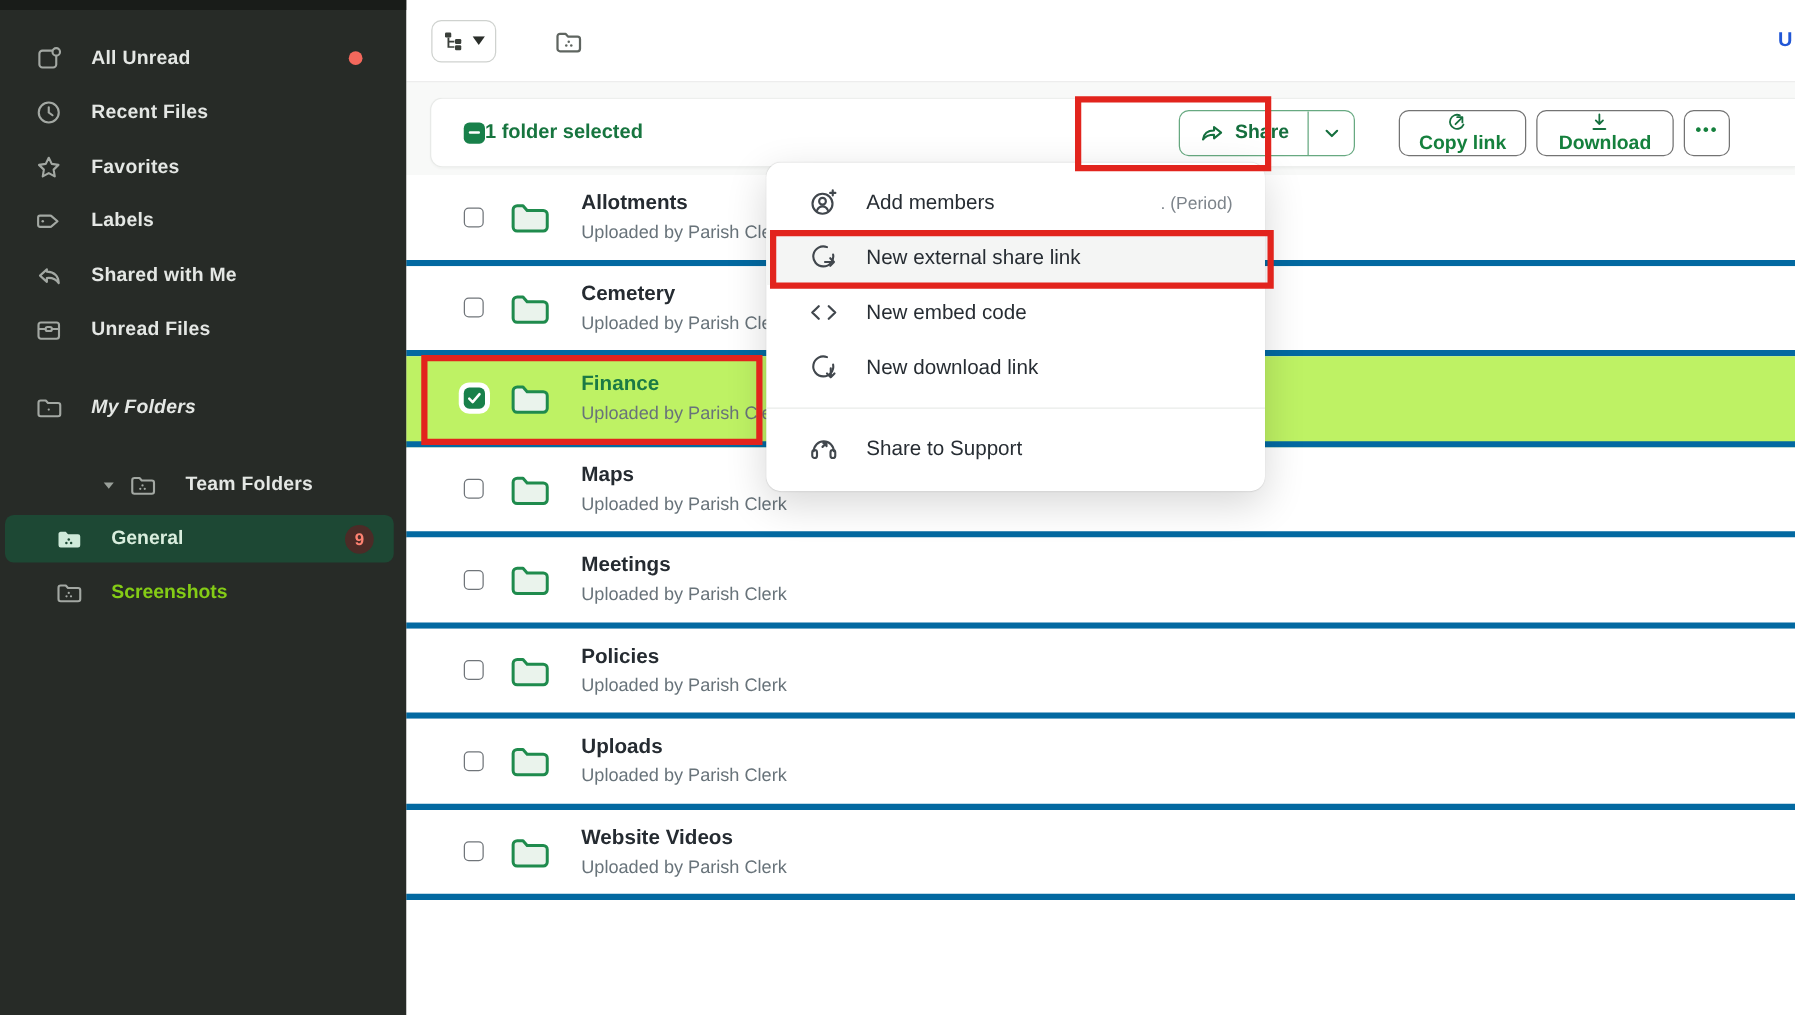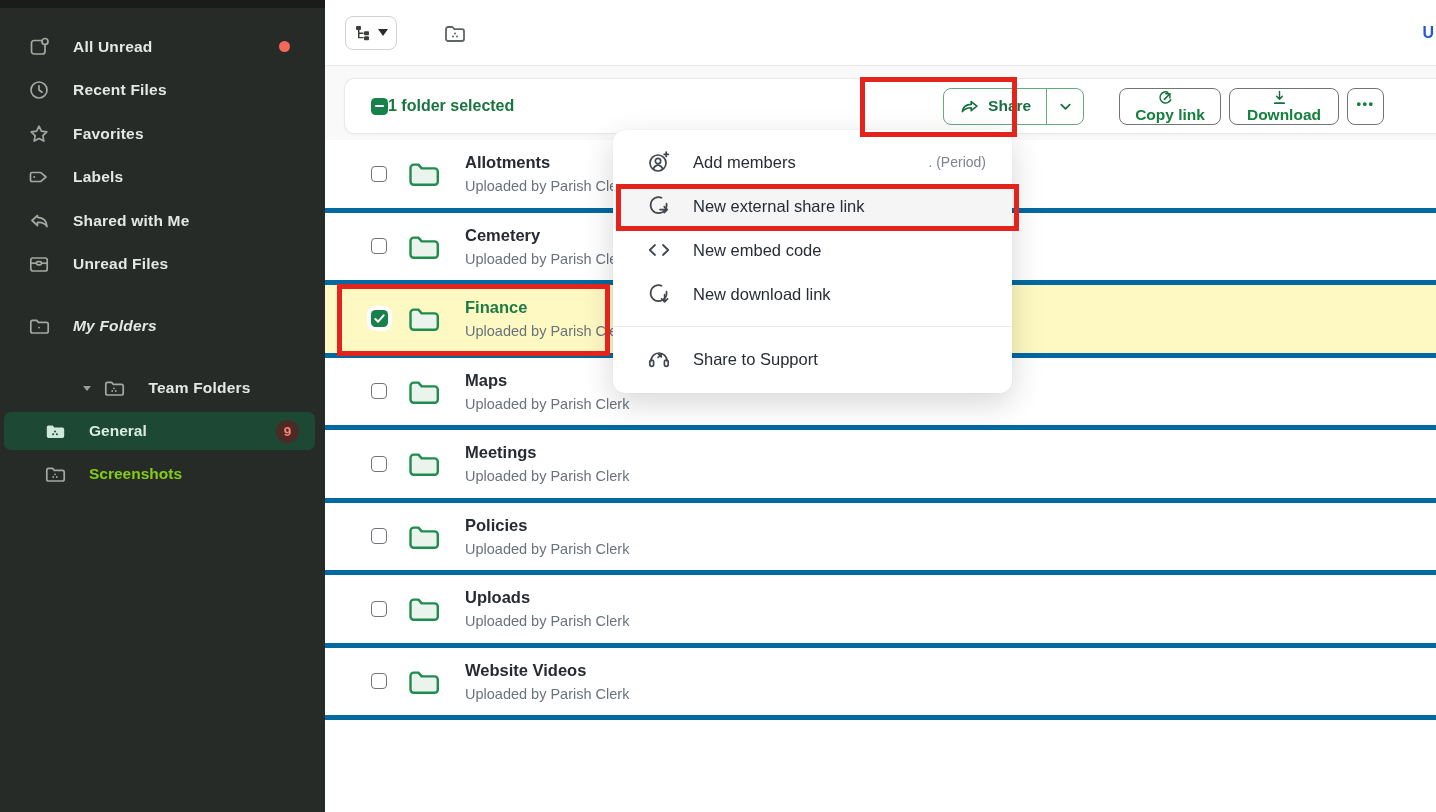--- a/index.html
+++ b/index.html
@@ -80,21 +80,21 @@
   
   .rows { background:#fff; }
   .frow { height:72.5px; display:flex; align-items:center; padding-left:46px;
           border-bottom:5px solid #0369a1; background:#fff; cursor:pointer; }
   .frow .cb { width:16px; height:16px; border:1.6px solid #70757a; border-radius:4px;
               background:#fff; flex:0 0 16px; cursor:pointer; }
   .frow .ficon { width:32px; height:27px; margin-left:21px; flex:0 0 32px; }
   .ftext { margin-left:25px; display:flex; flex-direction:column; gap:6px; }
   .fname { font-size:16.5px; font-weight:700; color:#252b31; }
   .fsub  { font-size:14.5px; color:#68737a; }
-  .frow.selected { background:#fef9c3; }
+  .frow.selected { background:#bef264; }
   .frow.selected .fname { color:#1b7a45; }
   .cb-checked { width:17px; height:17px; background:#18804a; border-radius:4.5px;
                 box-shadow:0 0 0 4px #fff; flex:0 0 17px; display:flex; align-items:center;
                 justify-content:center; cursor:pointer; }
   .cb-checked svg { width:11px; height:11px; color:#fff; }
 
   
   .menu { position:absolute; left:613px; top:130px; width:399px; background:#fff;
           border-radius:12px; box-shadow:0 10px 32px rgba(0,0,0,.16), 0 0 1px rgba(0,0,0,.12);
           padding:10px 0 12px; z-index:50; }

